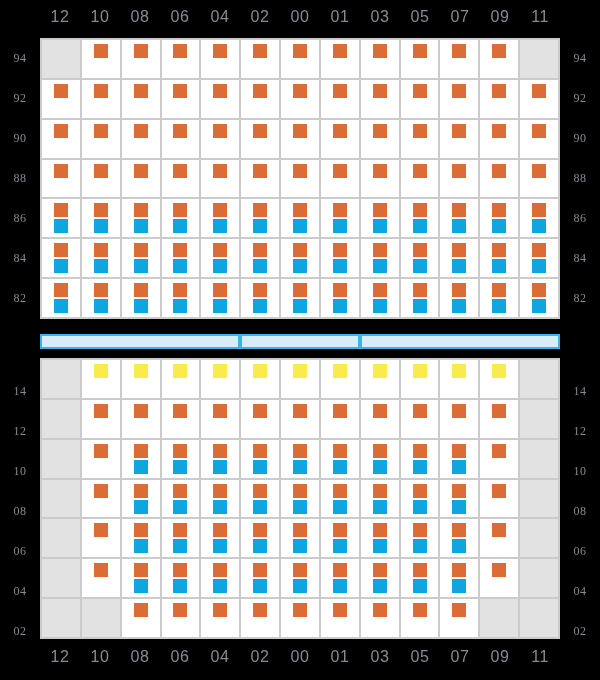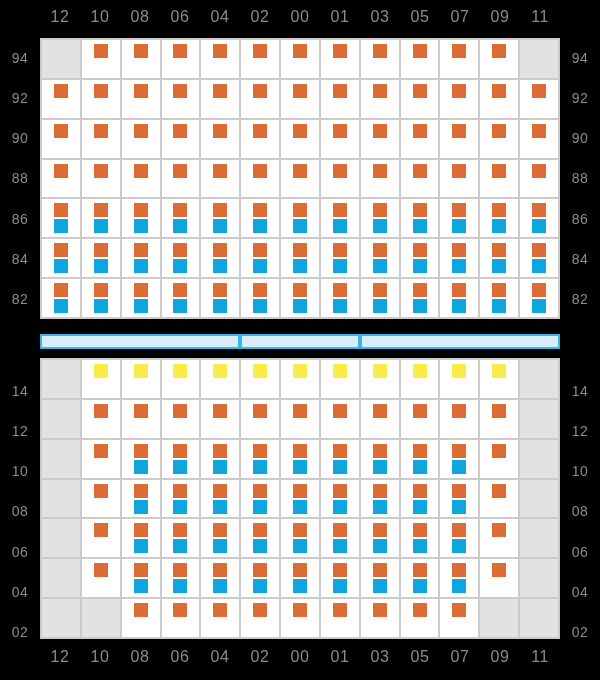--- a/index.html
+++ b/index.html
@@ -19,22 +19,22 @@
   }
   .gutter{
     position:absolute;width:40px;height:281px;
     display:grid;grid-template-rows:repeat(7,1fr);
   }
   .gutter.left{left:0;}
   .gutter.right{left:560px;}
   .gutter.g-top{top:38px;}
   .gutter.g-bottom{top:371px;}
   .row-label{
-    color:var(--label,#878c94);font-size:14px;letter-spacing:.5px;
-    display:flex;align-items:center;justify-content:center;
+    color:var(--label,#878c94);font-size:12px;letter-spacing:.5px;
+    display:flex;align-items:center;justify-content:center;font-family:Liberation Serif, serif;
   }
   .grid{
     position:absolute;left:40px;width:520px;height:281px;
     display:grid;grid-template-columns:repeat(13,1fr);grid-template-rows:repeat(7,1fr);
     gap:2px;background:var(--gridline,#cbcbcb);border:2px solid var(--gridline,#cbcbcb);
     box-sizing:border-box;
   }
   .grid.top{top:38px;}
   .grid.bottom{top:358px;}
   .cell{

